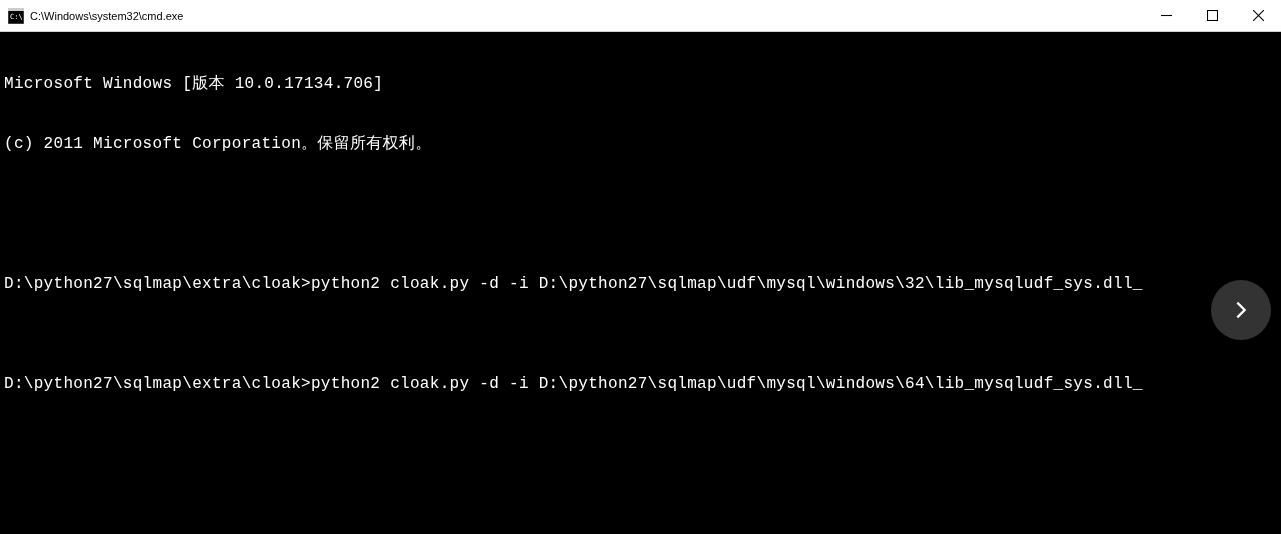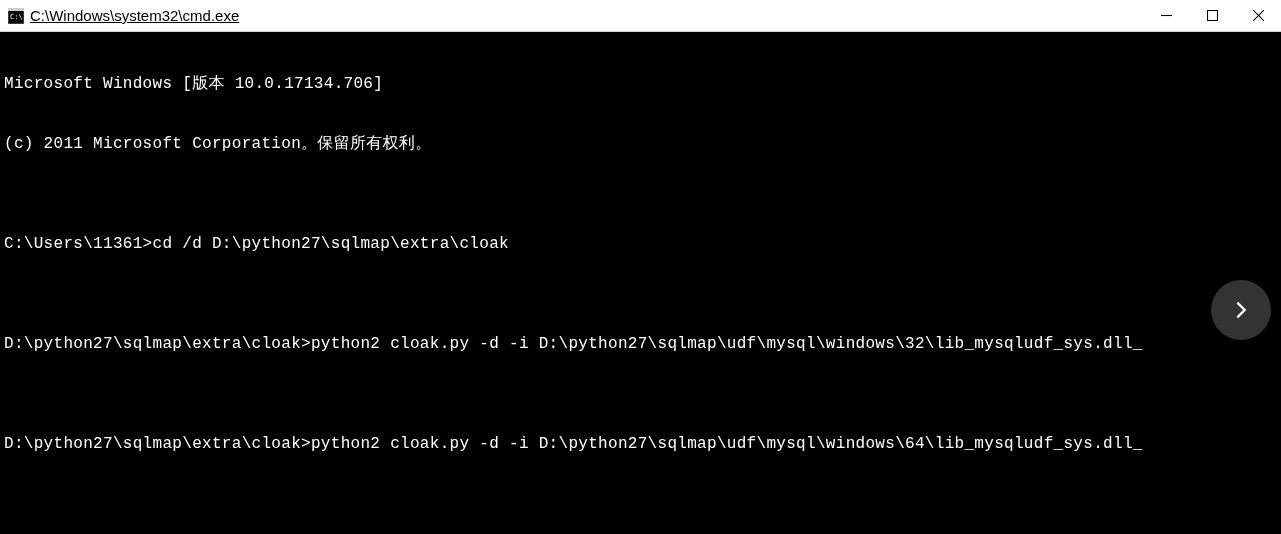--- a/index.html
+++ b/index.html
@@ -29,24 +29,23 @@
       margin-right: 6px;
       display: flex;
       align-items: center;
       justify-content: center;
     }
     .titlebar-icon svg {
       width: 16px;
       height: 16px;
     }
     .titlebar-title {
-      font-size: 15px;
+      font-size: 11px;
       color: #000;
       flex: 1;
-      text-decoration: underline;
     }
     .titlebar-buttons {
       display: flex;
       height: 100%;
     }
     .titlebar-btn {
       width: 46px;
       height: 100%;
       display: flex;
       align-items: center;
@@ -125,21 +124,20 @@
           <line x1="11" y1="0" x2="0" y2="11"></line>
         </svg>
     </div>
   </div>
 </div>
 
 <div class="terminal">
   <div class="term-line">Microsoft Windows [版本 10.0.17134.706]</div>
   <div class="term-line">(c) 2011 Microsoft Corporation。保留所有权利。</div>
   <div class="term-line"></div>
-  <div class="term-line">C:\Users\11361&gt;cd /d D:\python27\sqlmap\extra\cloak</div>
   <div class="term-line"></div>
   <div class="term-line">D:\python27\sqlmap\extra\cloak&gt;python2 cloak.py -d -i D:\python27\sqlmap\udf\mysql\windows\32\lib_mysqludf_sys.dll_</div>
   <div class="term-line"></div>
   <div class="term-line">D:\python27\sqlmap\extra\cloak&gt;python2 cloak.py -d -i D:\python27\sqlmap\udf\mysql\windows\64\lib_mysqludf_sys.dll_</div>
   <div class="term-line"></div>
   
 </div>
 
 <div class="next-overlay">
   <svg viewBox="0 0 24 24">

